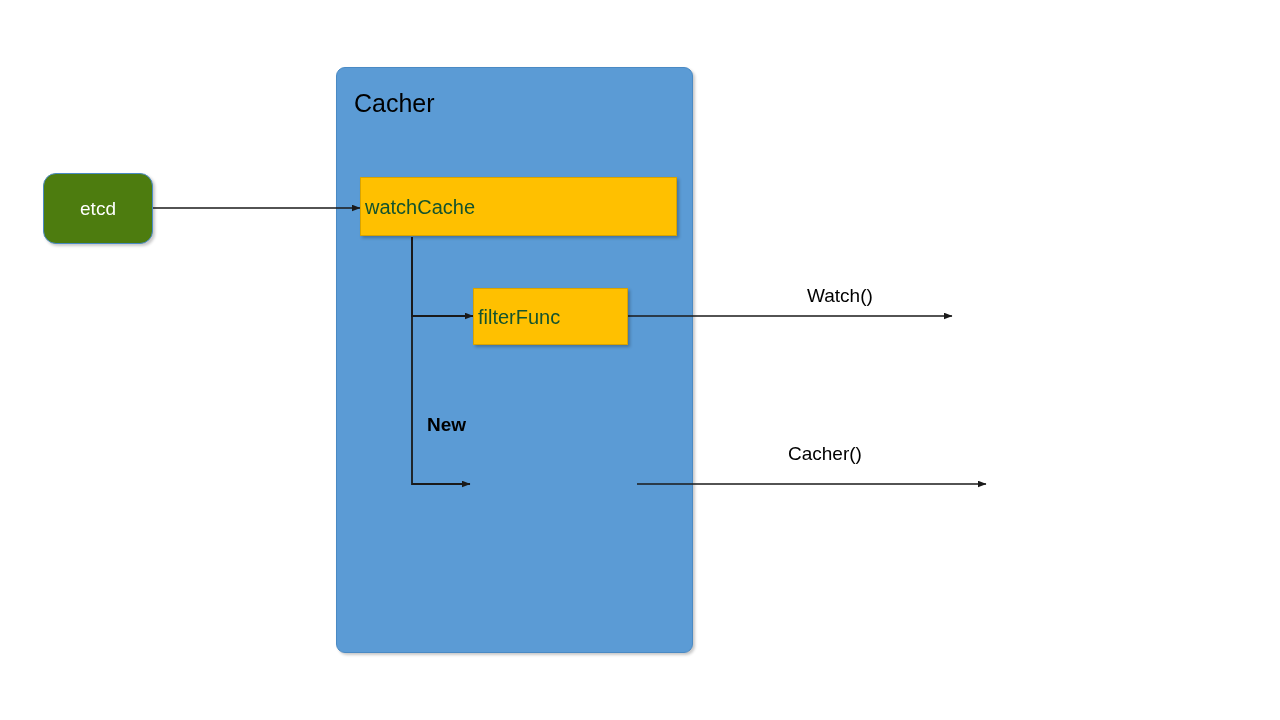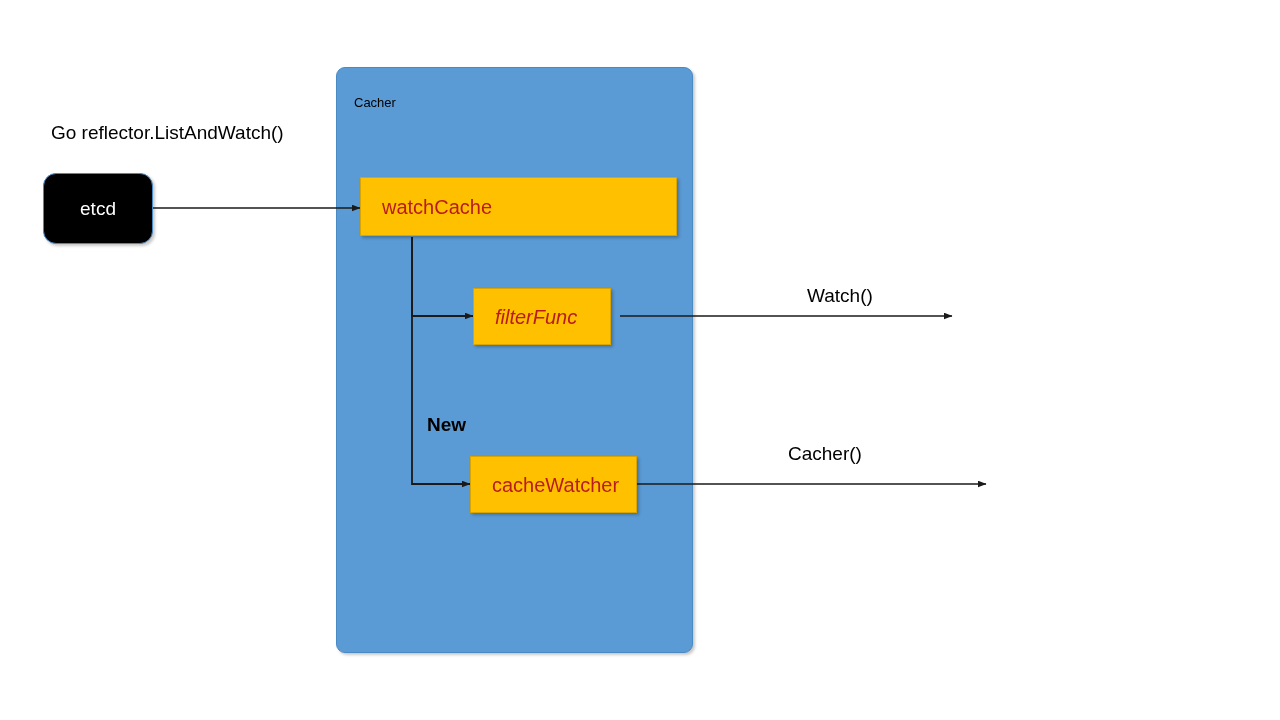--- a/index.html
+++ b/index.html
@@ -39,69 +39,68 @@
     height: 586px;
     background: #5B9BD5;
     border: 1px solid #4a8ac4;
     border-radius: 9px;
     box-shadow: 2px 2px 3px rgba(0,0,0,0.22);
   }
   .cacher-title {
     position: absolute;
     left: 354px;
     top: 91px;
-    font-size: 13px;
+    font-size: 25px;
     color: #000000;
     line-height: 24px;
     white-space: nowrap;
   }
   .etcd-box {
     left: 43px;
     top: 173px;
     width: 110px;
     height: 71px;
-    background: #000000;
+    background: #4d7c0f;
     border: 1px solid #4a8ac4;
     border-radius: 13px;
     box-shadow: 2px 2px 3px rgba(0,0,0,0.22);
     display: flex;
     align-items: center;
     justify-content: center;
   }
   .etcd-box .label {
     color: #ffffff;
     font-size: 19px;
     line-height: 22px;
   }
   .orange-box {
     background: #FFC000;
     border: 1px solid #d9a300;
     box-shadow: 2px 2px 3px rgba(0,0,0,0.25);
     display: flex;
     align-items: center;
   }
   .orange-box .label {
-    color: #b91c1c;
+    color: #14532d;
     font-size: 20px;
     line-height: 24px;
-    padding-left: 21px;
+    padding-left: 4px;
     white-space: nowrap;
   }
   .watchcache-box {
     left: 360px;
     top: 177px;
     width: 317px;
     height: 59px;
   }
   .filterfunc-box {
     left: 473px;
     top: 288px;
-    width: 138px;
+    width: 155px;
     height: 57px;
-    font-style: italic;
   }
   .cachewatcher-box {
     left: 470px;
     top: 456px;
     width: 167px;
     height: 57px;
   }
 
   
   .edge-label {
@@ -147,22 +146,18 @@
   </svg>
 
   <div class="shape orange-box watchcache-box">
     <span class="label">watchCache</span>
   </div>
 
   <div class="shape orange-box filterfunc-box">
     <span class="label">filterFunc</span>
   </div>
 
-  <div class="shape orange-box cachewatcher-box">
-    <span class="label">cacheWatcher</span>
-  </div>
 
-  <div class="edge-label label-listandwatch">Go reflector.ListAndWatch()</div>
   <div class="edge-label label-new">New</div>
   <div class="edge-label label-list">Watch()</div>
   <div class="edge-label label-watch">Cacher()</div>
 
 </div>
 
 </body></html>

